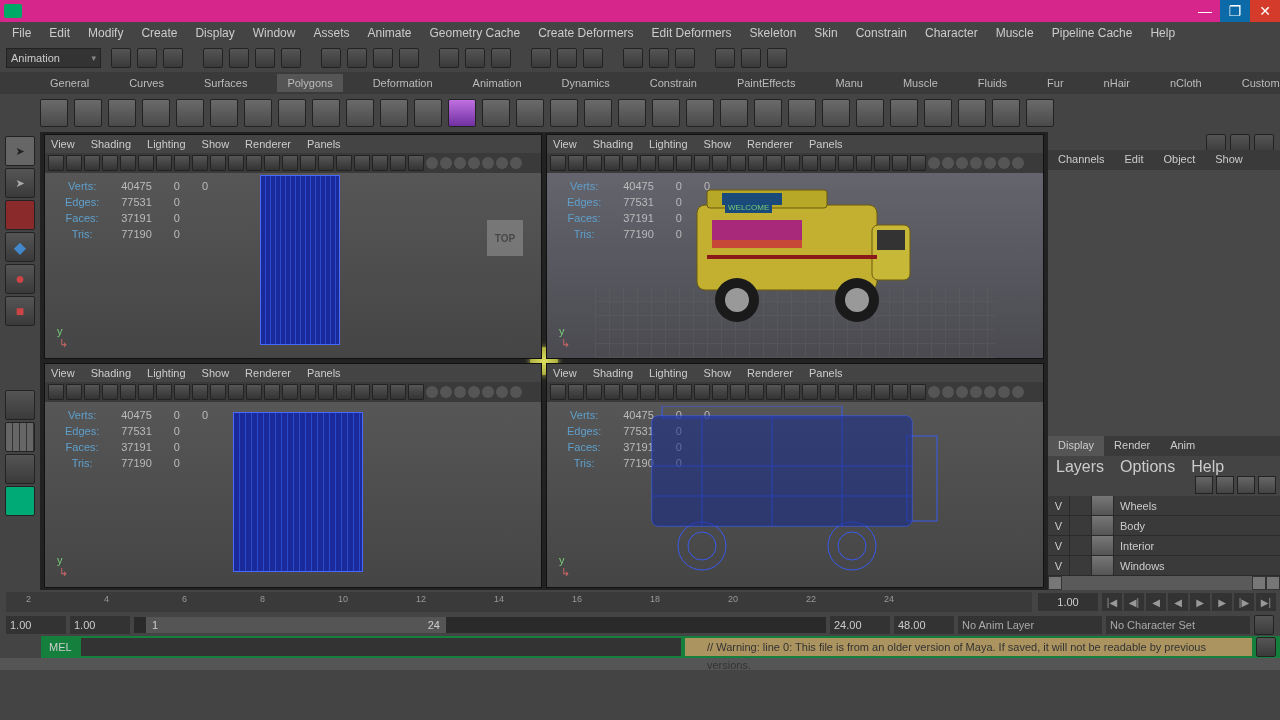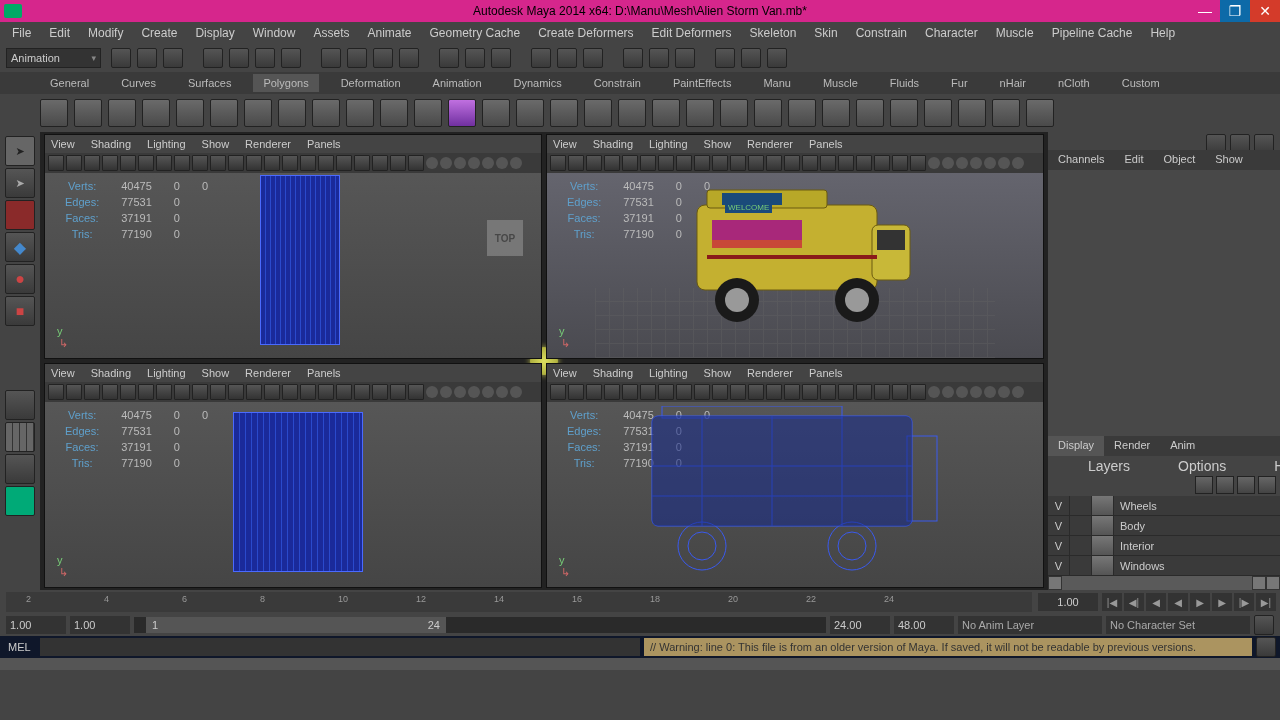--- a/index.html
+++ b/index.html
@@ -10,21 +10,21 @@
 .winbtns { position:absolute; right:0; display:flex; }
 .winbtns div { width:30px; height:22px; display:flex; align-items:center; justify-content:center; color:#fff; font-size:14px; }
 .winbtns .close { background:#d43b2a; }
 .menubar { height:22px; background:#444; display:flex; align-items:center; padding:0 4px; gap:2px; }
 .menubar span { color:#ccc; padding:3px 8px; font-size:12px; cursor:pointer; }
 .status-row { height:28px; background:#444; display:flex; align-items:center; padding:2px 6px; }
 .combo { width:95px; height:20px; background:#333; border:1px solid #222; color:#ccc; padding:2px 4px; display:flex; align-items:center; justify-content:space-between; }
 .combo::after { content:"▾"; font-size:9px; color:#888; }
 .icon-strip { display:flex; gap:6px; margin-left:10px; }
 .ibtn { width:20px; height:20px; background:linear-gradient(#555,#3a3a3a); border:1px solid #222; border-radius:2px; }
-.shelf-tabs { height:22px; background:#3a3a3a; display:flex; align-items:center; padding-left:40px; gap:12px; }
+.shelf-tabs { height:22px; background:#3a3a3a; display:flex; align-items:center; padding-left:40px; gap:20px; }
 .shelf-tabs span { color:#bbb; padding:3px 10px; font-size:11px; cursor:pointer; }
 .shelf-tabs span.act { background:#555; }
 .shelf-row { height:38px; background:#444; display:flex; align-items:center; padding-left:40px; gap:6px; }
 .shelf-row .sbtn { width:28px; height:28px; background:linear-gradient(#6a6a6a,#4a4a4a); border:1px solid #222; border-radius:2px; }
 .shelf-row .sbtn.purple { background:linear-gradient(#c070e0,#7030a0); }
 .main { display:flex; height:458px; }
 .toolcol { width:40px; background:#444; display:flex; flex-direction:column; align-items:center; gap:2px; padding-top:4px; }
 .toolcol .tbtn { width:30px; height:30px; background:linear-gradient(#555,#3a3a3a); border:1px solid #222; border-radius:2px; display:flex; align-items:center; justify-content:center; }
 .viewports { width:1008px; height:458px; display:flex; flex-wrap:wrap; background:#222; position:relative; }
 .vp { width:498px; height:225px; background:linear-gradient(#5a5a5a,#454545); position:relative; overflow:hidden; border:1px solid #111; }
@@ -48,55 +48,54 @@
 .van { position:absolute; top:45px; left:130px; width:250px; height:145px; }
 .right-panel { width:232px; background:#444; display:flex; flex-direction:column; }
 .rp-head { height:18px; background:#3a3a3a; color:#ccc; text-align:right; padding:2px 6px; font-size:10px; }
 .rp-tabs { height:20px; display:flex; background:#3a3a3a; }
 .rp-tabs span { color:#ccc; padding:3px 10px; font-size:11px; }
 .rp-body { flex:1; background:#484848; }
 .layer-head { display:flex; background:#3a3a3a; height:20px; }
 .layer-head span { color:#ccc; padding:3px 10px; font-size:11px; }
 .layer-head span.act { background:#555; }
 .layer-sub { height:18px; display:flex; background:#444; }
-.layer-sub span { color:#ccc; padding:2px 8px; font-size:14px;margin-left:32px; }
+.layer-sub span { color:#ccc; padding:2px 8px; font-size:16px; }
 .layer-btns { height:22px; display:flex; justify-content:flex-end; gap:3px; padding:2px 4px; }
 .layer-btns i { width:18px; height:18px; background:linear-gradient(#666,#444); border:1px solid #222; }
 .layer-list { background:#3a3a3a; }
 .layer-row { display:flex; align-items:center; height:20px; border-bottom:1px solid #2a2a2a; }
 .layer-row .vcell { width:22px; text-align:center; color:#ccc; border-right:1px solid #2a2a2a; height:100%; line-height:20px; }
 .layer-row .ecell { width:22px; border-right:1px solid #2a2a2a; height:100%; }
 .layer-row .name { color:#ccc; padding-left:6px; }
 .layer-sb { height:14px; background:#5a5a5a; display:flex; }
 .layer-sb .arr { width:14px; background:#777; border:1px solid #333; }
 .timeline { height:24px; background:#444; display:flex; align-items:center; position:relative; }
 .ruler { flex:1; margin:0 6px; height:20px; background:#3a3a3a; position:relative; }
 .ruler .tick { position:absolute; top:2px; color:#999; font-size:9px; }
 .curframe { width:60px; height:18px; background:#333; color:#ccc; text-align:center; line-height:18px; margin-right:4px; }
 .pbtns { display:flex; gap:2px; margin-right:4px; }
 .pbtns i { width:20px; height:18px; background:#333; color:#999; display:flex; align-items:center; justify-content:center; font-size:10px; font-style:normal; }
 .range-row { height:22px; background:#444; display:flex; align-items:center; gap:4px; padding:0 6px; }
 .rfield { width:60px; height:18px; background:#333; color:#ccc; padding:0 4px; line-height:18px; }
 .rslider { flex:1; height:16px; background:#2a2a2a; position:relative; }
 .rslider .bar { position:absolute; left:12px; width:300px; top:0; bottom:0; background:#555; display:flex; justify-content:space-between; align-items:center; color:#ccc; padding:0 6px; font-size:10px; }
 .rp-combo { width:144px; height:18px; background:#333; color:#aaa; padding:0 4px; line-height:18px; }
-.cmdline { height:22px; background:#0f172a; display:flex; align-items:center; }
+.cmdline { height:22px; background:#15803d; display:flex; align-items:center;margin-left:41px; }
 .cmd-label { width:40px; color:#ccc; padding-left:8px; }
 .cmd-in { width:600px; height:18px; background:#333; margin-right:4px; }
-.cmd-out { flex:1; height:18px; background:#ab9460; color:#333; padding:0 6px; line-height:18px; font-size:11px; }
+.cmd-out { flex:1; height:18px; background:#ab9460; color:#333; padding:0 22px; line-height:18px; font-size:11px; }
 .bottom-strip { height:12px; background:#555; }
 .center-gizmo { position:absolute; left:50%; top:50%; transform:translate(-50%,-50%); width:28px; height:28px; border-radius:50%; background:radial-gradient(#dde060,#9a9a30); box-shadow:0 0 6px #aa4; }
 svg.van-svg { width:100%; height:100%; }
 </style>
 </head>
 <body>
 
 <div class="titlebar">
   <div class="logo"></div>
-  <div class="title">Autodesk Maya 2014 x64: D:\Manu\Mesh\Alien Storm Van.mb*</div>
   <div class="winbtns">
     <div>—</div>
     <div style="background:#0d6aa8">❐</div>
     <div class="close">✕</div>
   </div>
 </div>
 
 <div class="menubar" id="menubar">
     <span>File</span>
     <span>Edit</span>

